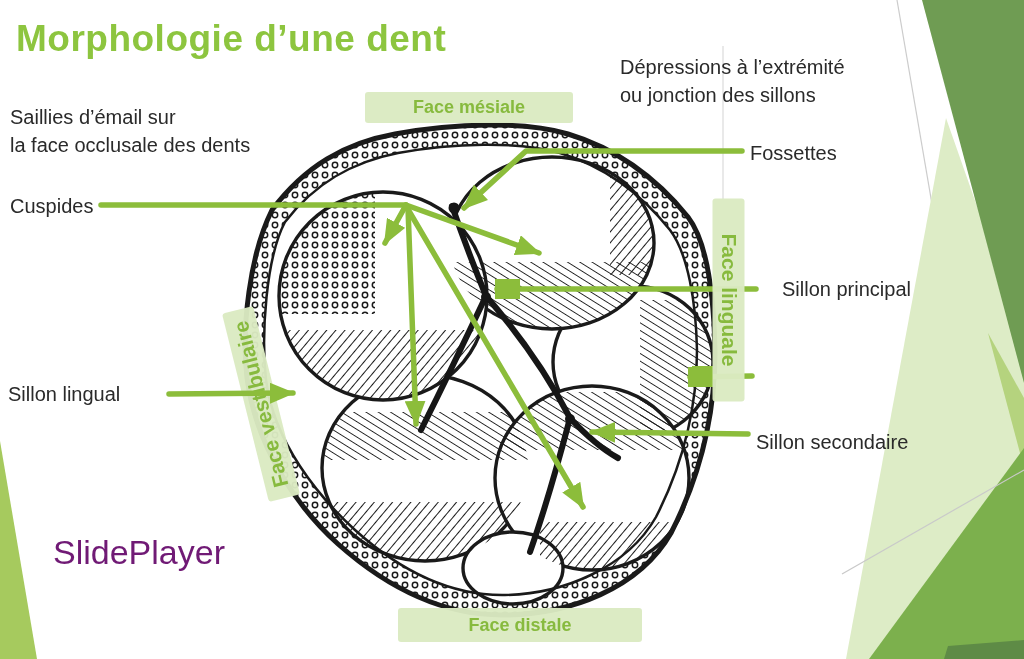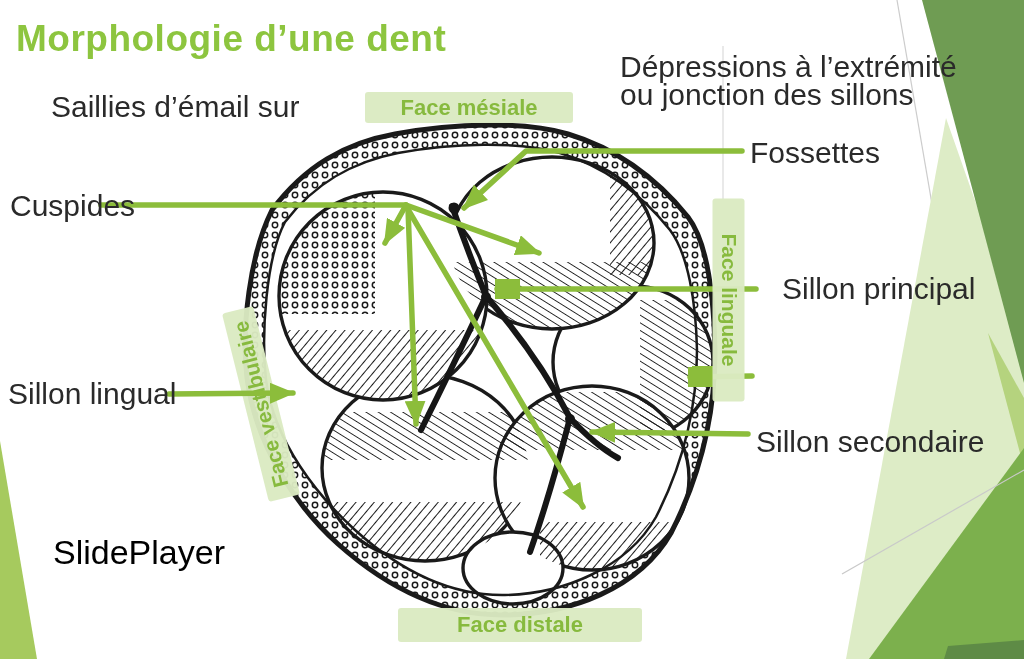--- a/index.html
+++ b/index.html
@@ -5,33 +5,33 @@
   html,body{margin:0;padding:0;background:#777;}
   #slide{
     position:relative;width:1024px;height:659px;background:#ffffff;
     overflow:hidden;font-family:"Liberation Sans",sans-serif;
   }
   svg.layer{position:absolute;left:0;top:0;}
   #deco-svg{z-index:0;}
   #tooth-svg{z-index:1;}
   #arrows-svg{z-index:3;}
   .lbl{
-    position:absolute;color:#2a2a2a;font-size:30px;line-height:28px;
+    position:absolute;color:#2a2a2a;font-size:20px;line-height:28px;
     white-space:nowrap;z-index:4;
   }
   .title{
     position:absolute;left:16px;top:18px;font-size:37px;line-height:42px;
     font-weight:bold;color:#8dc53f;z-index:4;letter-spacing:0.5px;
   }
   .watermark{
-    position:absolute;left:53px;top:533px;font-size:34px;color:#000000;z-index:4;
+    position:absolute;left:53px;top:533px;font-size:34px;color:#701a75;z-index:4;
   }
   .face-box{
     position:absolute;background:rgba(219,234,194,0.96);color:#87ba3e;
-    font-weight:bold;font-size:22px;display:flex;align-items:center;
+    font-weight:bold;font-size:18px;display:flex;align-items:center;
     justify-content:center;z-index:2;border-radius:3px;white-space:nowrap;
   }
   .face-mesiale{left:365px;top:92px;width:208px;height:31px;}
   .face-distale{left:398px;top:608px;width:244px;height:34px;}
   .face-linguale{
     left:627px;top:284px;width:203px;height:32px;font-size:21px;
     transform:rotate(90deg);
   }
   .face-vestibulaire{
     left:164px;top:388px;width:194px;height:32px;font-size:21px;
@@ -176,22 +176,23 @@
       <path d="M406,205 L539,253" marker-end="url(#ah)"></path>
       <path d="M408,208 L416,424" marker-end="url(#ah)"></path>
       <path d="M406,206 L583,507" marker-end="url(#ah)"></path>
       <path d="M748,434 L592,432" marker-end="url(#ah)"></path>
       <path d="M169,394 L293,393" marker-end="url(#ah)"></path>
     </g>
   </svg>
 
   <div class="title">Morphologie d’une dent</div>
 
-  <div class="lbl" style="left:10px;top:93px;margin-left:41px;">
+  <div class="lbl" style="left:10px;top:103px;">
     <div>Saillies d’émail sur</div>
+    <div>la face occlusale des dents</div>
   </div>
 
   <div class="lbl" style="left:620px;top:53px;">
     <div>Dépressions à l’extrémité</div>
     <div>ou jonction des sillons</div>
   </div>
 
   <div class="lbl" style="left:750px;top:139px;">Fossettes</div>
 
   <div class="lbl" style="left:10px;top:192px;">Cuspides</div>

